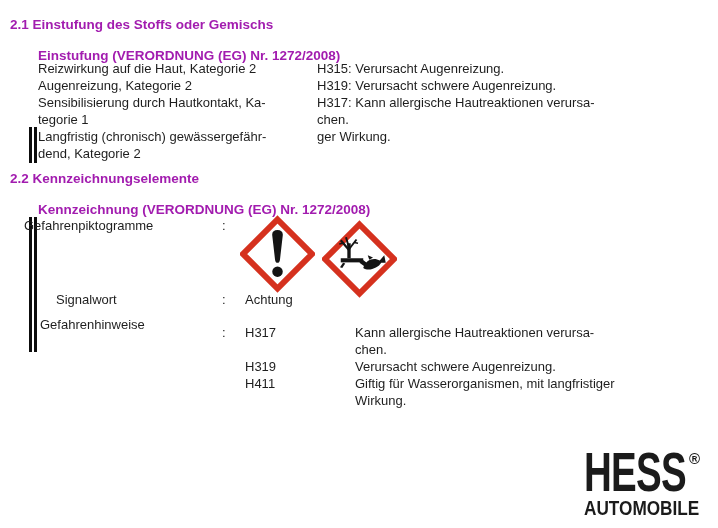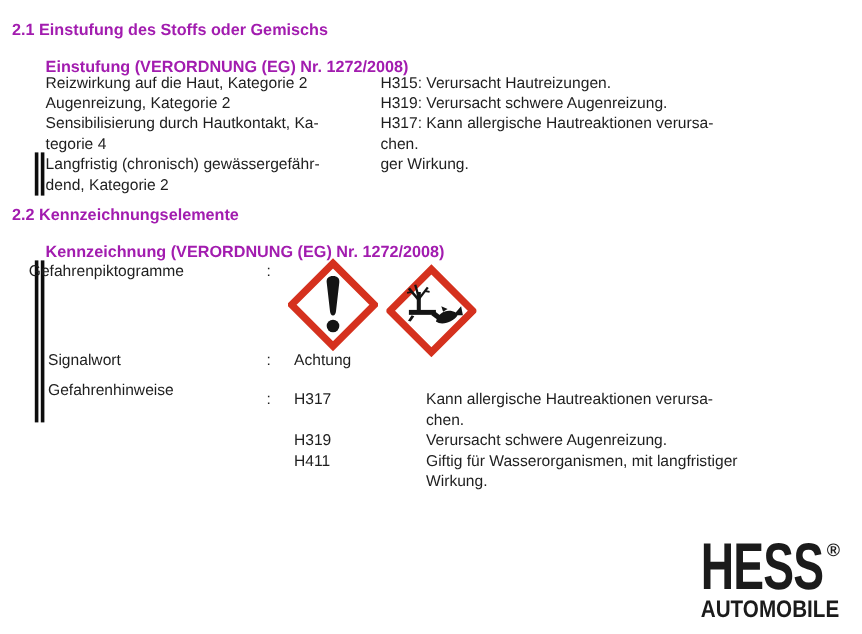--- a/index.html
+++ b/index.html
@@ -31,27 +31,27 @@
 <div>
 
   <div class="abs hd" style="left:10px;top:17px">2.1 Einstufung des Stoffs oder Gemischs</div>
 
   <div class="abs hd" style="left:38px;top:48px">Einstufung (VERORDNUNG (EG) Nr. 1272/2008)</div>
 
   <div class="abs col" style="left:38px;top:60px">
     <div class="txt line">Reizwirkung auf die Haut, Kategorie 2</div>
     <div class="txt line">Augenreizung, Kategorie 2</div>
     <div class="txt line">Sensibilisierung durch Hautkontakt, Ka-</div>
-    <div class="txt line">tegorie 4</div>
+    <div class="txt line">tegorie 1</div>
     <div class="txt line">Langfristig (chronisch) gewässergefähr-</div>
     <div class="txt line">dend, Kategorie 2</div>
   </div>
 
   <div class="abs col" style="left:317px;top:60px">
-    <div class="txt line">H315: Verursacht Hautreizungen.</div>
+    <div class="txt line">H315: Verursacht Augenreizung.</div>
     <div class="txt line">H319: Verursacht schwere Augenreizung.</div>
     <div class="txt line">H317: Kann allergische Hautreaktionen verursa-</div>
     <div class="txt line">chen.</div>
     <div class="txt line">ger Wirkung.</div>
   </div>
 
   <div class="cbar" style="left:29px;top:127px;height:36px"></div>
   <div class="cbar" style="left:34px;top:127px;height:36px"></div>
 
   <div class="abs hd" style="left:10px;top:171px">2.2 Kennzeichnungselemente</div>
@@ -83,21 +83,21 @@
       <path d="M36,35 L32,21" fill="none" stroke-width="2.6"></path>
       <path d="M36,37 L46,24" fill="none" stroke-width="2.6"></path>
       <path d="M28,29 L23,30" fill="none" stroke-width="2"></path>
       <path d="M43,28 L48,29" fill="none" stroke-width="2"></path>
 
       <path d="M55,62 C58,51 69,47 77,52 L83,45 L85,55 L79,55 C75,62 62,67 55,62 Z" stroke="none"></path>
       <path d="M63,51 L61,45 L68,48 Z" stroke="none"></path>
     </g>
   </svg>
 
-  <div class="abs txt" style="left:40px;top:291px">Signalwort</div>
+  <div class="abs txt" style="left:56px;top:291px">Signalwort</div>
   <div class="abs colon" style="left:222px;top:291px">:</div>
   <div class="abs txt" style="left:245px;top:291px">Achtung</div>
 
   <div class="abs txt" style="left:40px;top:316px">Gefahrenhinweise</div>
   <div class="abs colon" style="left:222px;top:324px">:</div>
 
   <div class="abs" style="left:245px;top:324px">
     <div class="hrow">
       <span class="hcode">H317</span>
       <div class="htext">Kann allergische Hautreaktionen verursa-

